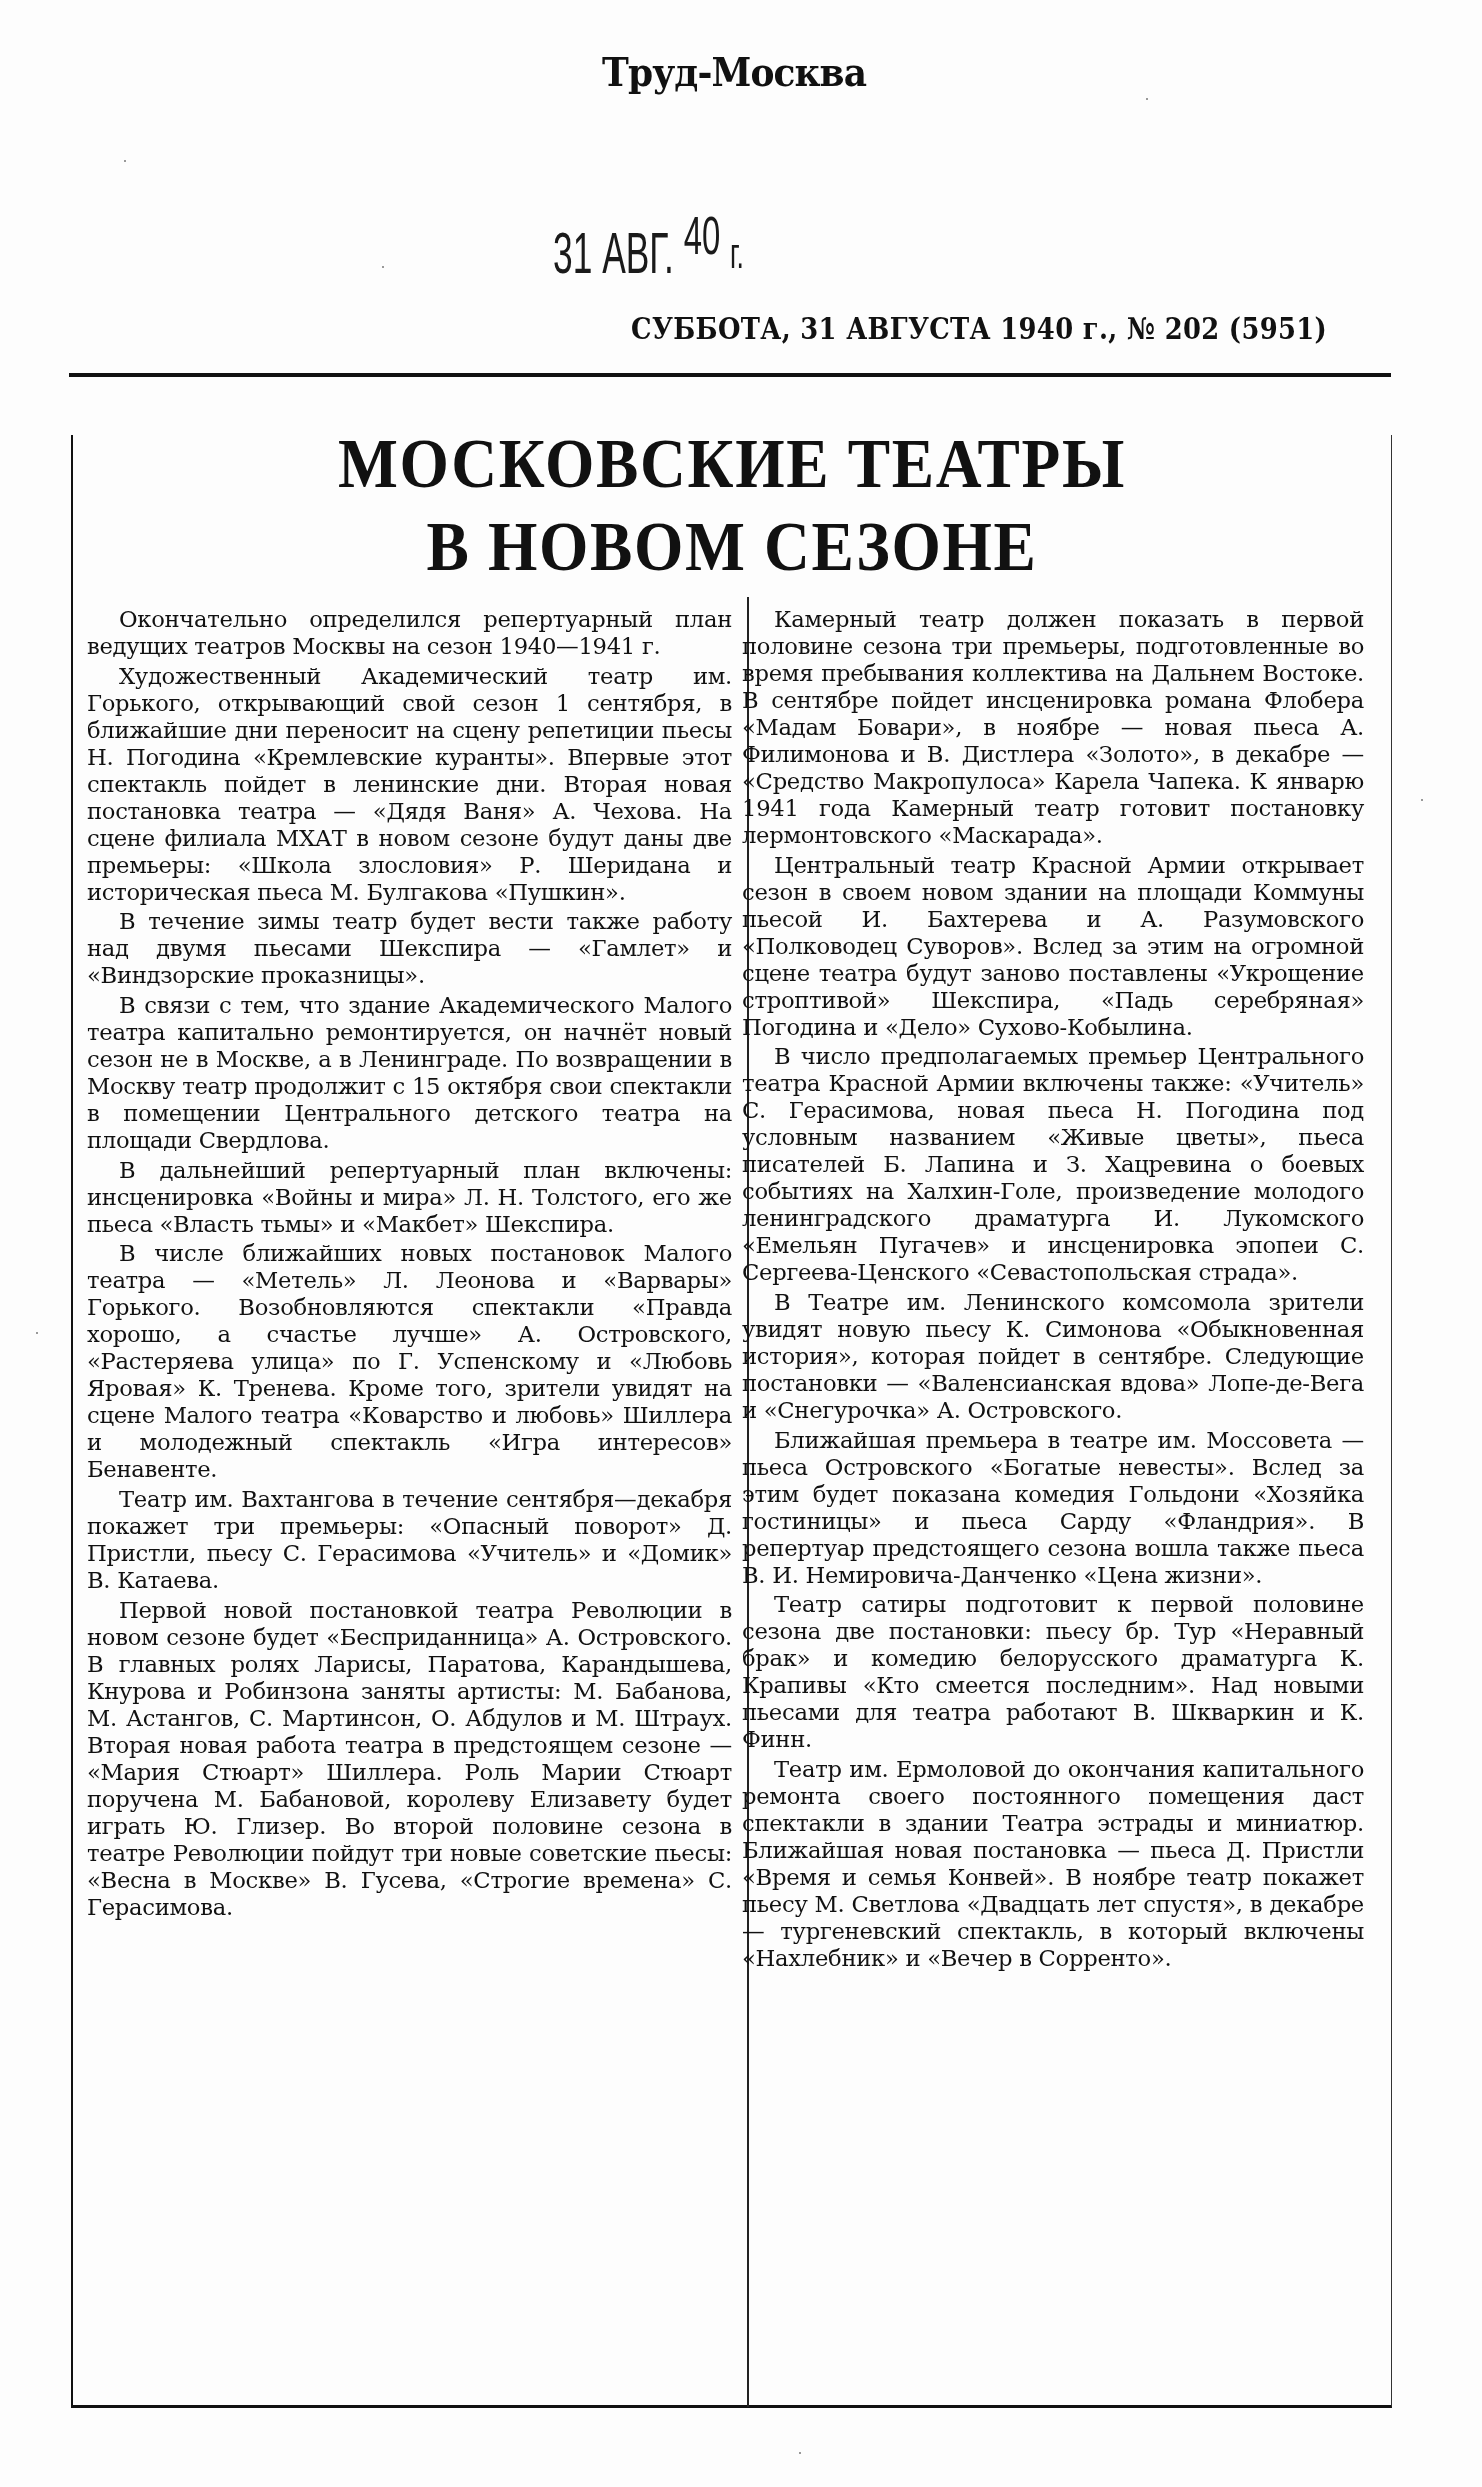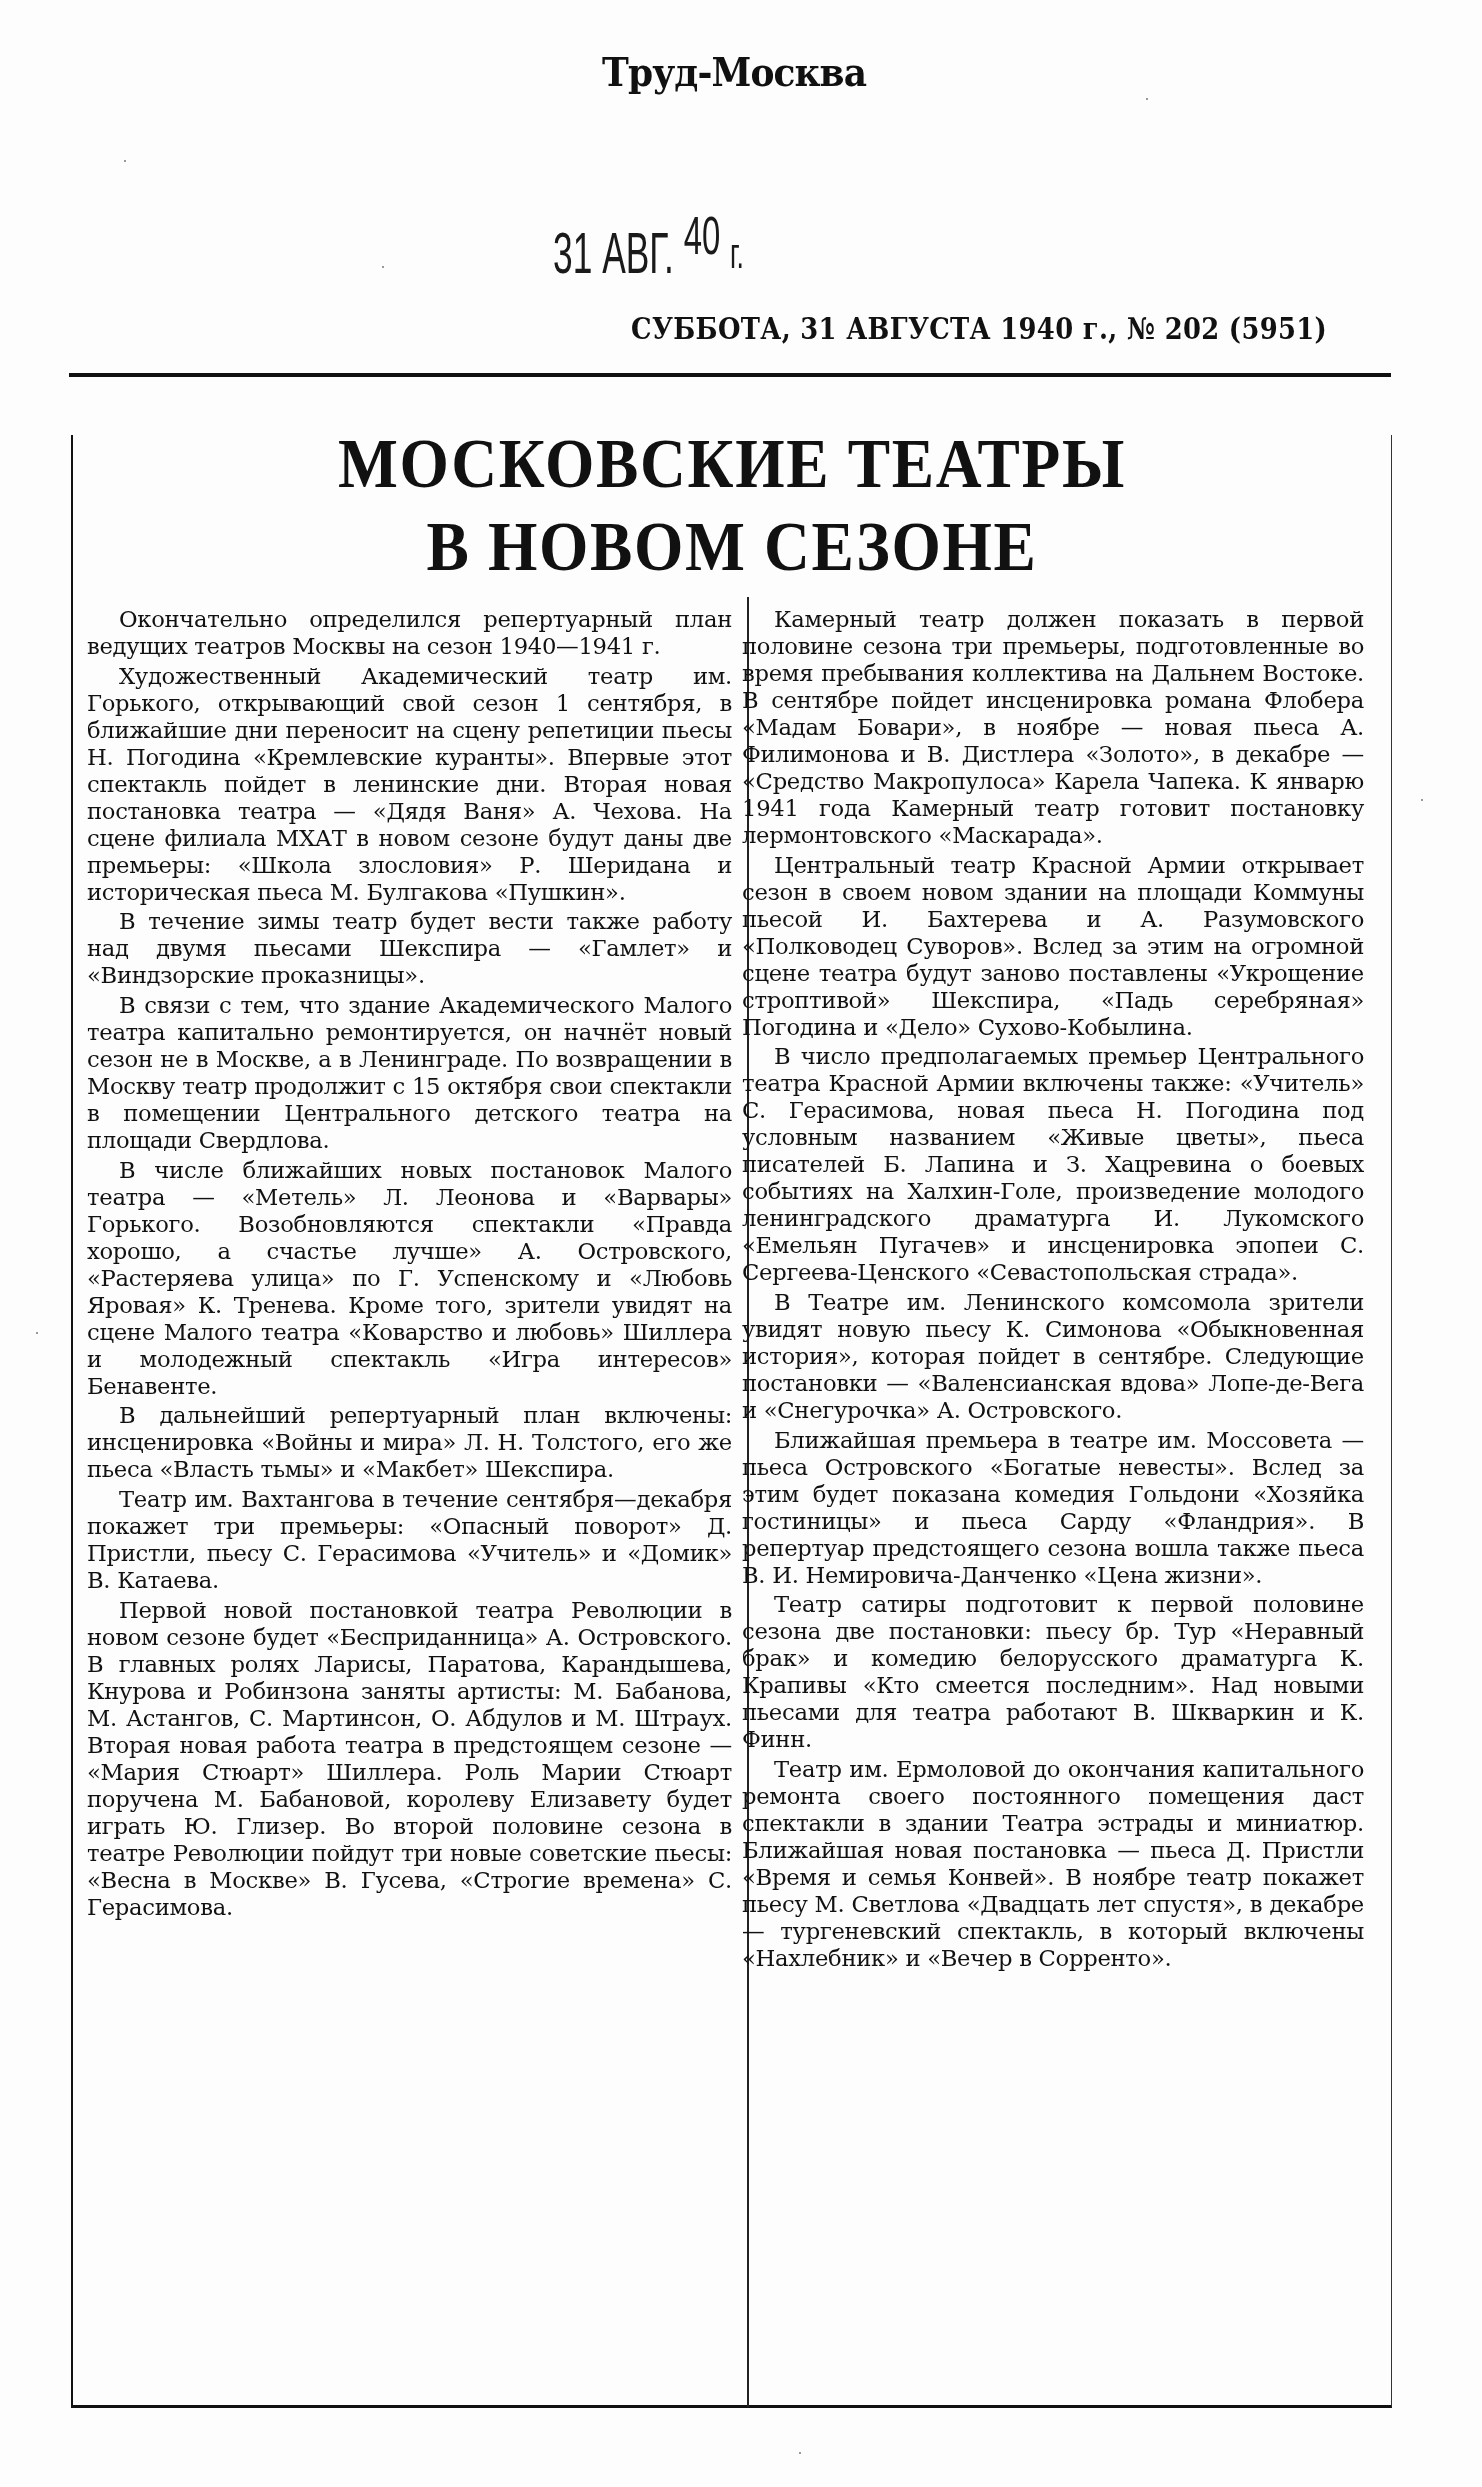--- a/index.html
+++ b/index.html
@@ -67,22 +67,22 @@
 <div class="abs headline h1">МОСКОВСКИЕ ТЕАТРЫ</div>
 <div class="abs headline h2">В НОВОМ СЕЗОНЕ</div>
 
 <div class="abs divider"></div>
 
 <div class="abs col col-left">
   <p>Окончательно определился репертуарный план ведущих театров Москвы на сезон 1940—1941 г.</p>
   <p>Художественный Академический театр им. Горького, открывающий свой сезон 1 сентября, в ближайшие дни переносит на сцену репетиции пьесы Н. Погодина «Кремлевские куранты». Впервые этот спектакль пойдет в ленинские дни. Вторая новая постановка театра — «Дядя Ваня» А. Чехова. На сцене филиала МХАТ в новом сезоне будут даны две премьеры: «Школа злословия» Р. Шеридана и историческая пьеса М. Булгакова «Пушкин».</p>
   <p>В течение зимы театр будет вести также работу над двумя пьесами Шекспира — «Гамлет» и «Виндзорские проказницы».</p>
   <p>В связи с тем, что здание Академического Малого театра капитально ремонтируется, он начнёт новый сезон не в Москве, а в Ленинграде. По возвращении в Москву театр продолжит с 15 октября свои спектакли в помещении Центрального детского театра на площади Свердлова.</p>
+  <p>В дальнейший репертуарный план включены: инсценировка «Войны и мира» Л. Н. Толстого, его же пьеса «Власть тьмы» и «Макбет» Шекспира.</p>
   <p>В числе ближайших новых постановок Малого театра — «Метель» Л. Леонова и «Варвары» Горького. Возобновляются спектакли «Правда хорошо, а счастье лучше» А. Островского, «Растеряева улица» по Г. Успенскому и «Любовь Яровая» К. Тренева. Кроме того, зрители увидят на сцене Малого театра «Коварство и любовь» Шиллера и молодежный спектакль «Игра интересов» Бенавенте.</p>
-  <p>В дальнейший репертуарный план включены: инсценировка «Войны и мира» Л. Н. Толстого, его же пьеса «Власть тьмы» и «Макбет» Шекспира.</p>
   <p>Театр им. Вахтангова в течение сентября—декабря покажет три премьеры: «Опасный поворот» Д. Пристли, пьесу С. Герасимова «Учитель» и «Домик» В. Катаева.</p>
   <p>Первой новой постановкой театра Революции в новом сезоне будет «Бесприданница» А. Островского. В главных ролях Ларисы, Паратова, Карандышева, Кнурова и Робинзона заняты артисты: М. Бабанова, М. Астангов, С. Мартинсон, О. Абдулов и М. Штраух. Вторая новая работа театра в предстоящем сезоне — «Мария Стюарт» Шиллера. Роль Марии Стюарт поручена М. Бабановой, королеву Елизавету будет играть Ю. Глизер. Во второй половине сезона в театре Революции пойдут три новые советские пьесы: «Весна в Москве» В. Гусева, «Строгие времена» С. Герасимова.</p>
 </div>
 
 <div class="abs col col-right">
   <p>Камерный театр должен показать в первой половине сезона три премьеры, подготовленные во время пребывания коллектива на Дальнем Востоке. В сентябре пойдет инсценировка романа Флобера «Мадам Бовари», в ноябре — новая пьеса А. Филимонова и В. Дистлера «Золото», в декабре — «Средство Макропулоса» Карела Чапека. К январю 1941 года Камерный театр готовит постановку лермонтовского «Маскарада».</p>
   <p>Центральный театр Красной Армии открывает сезон в своем новом здании на площади Коммуны пьесой И. Бахтерева и А. Разумовского «Полководец Суворов». Вслед за этим на огромной сцене театра будут заново поставлены «Укрощение строптивой» Шекспира, «Падь серебряная» Погодина и «Дело» Сухово-Кобылина.</p>
   <p>В число предполагаемых премьер Центрального театра Красной Армии включены также: «Учитель» С. Герасимова, новая пьеса Н. Погодина под условным названием «Живые цветы», пьеса писателей Б. Лапина и З. Хацревина о боевых событиях на Халхин-Голе, произведение молодого ленинградского драматурга И. Лукомского «Емельян Пугачев» и инсценировка эпопеи С. Сергеева-Ценского «Севастопольская страда».</p>
   <p>В Театре им. Ленинского комсомола зрители увидят новую пьесу К. Симонова «Обыкновенная история», которая пойдет в сентябре. Следующие постановки — «Валенсианская вдова» Лопе-де-Вега и «Снегурочка» А. Островского.</p>
   <p>Ближайшая премьера в театре им. Моссовета — пьеса Островского «Богатые невесты». Вслед за этим будет показана комедия Гольдони «Хозяйка гостиницы» и пьеса Сарду «Фландрия». В репертуар предстоящего сезона вошла также пьеса В. И. Немировича-Данченко «Цена жизни».</p>

